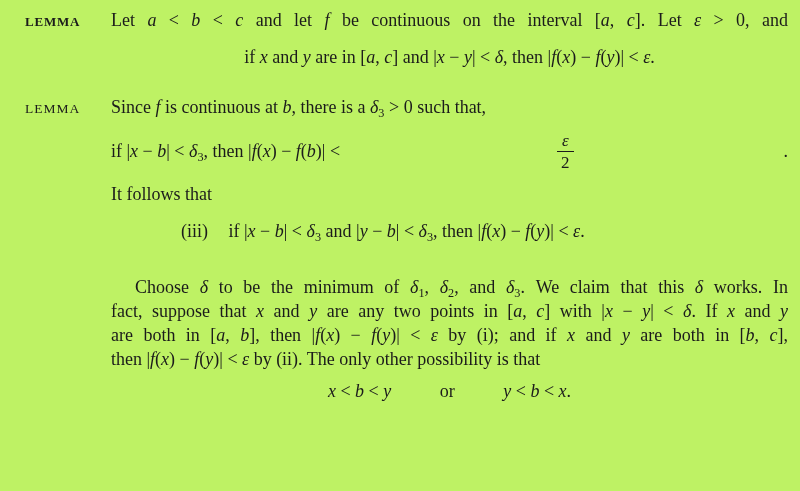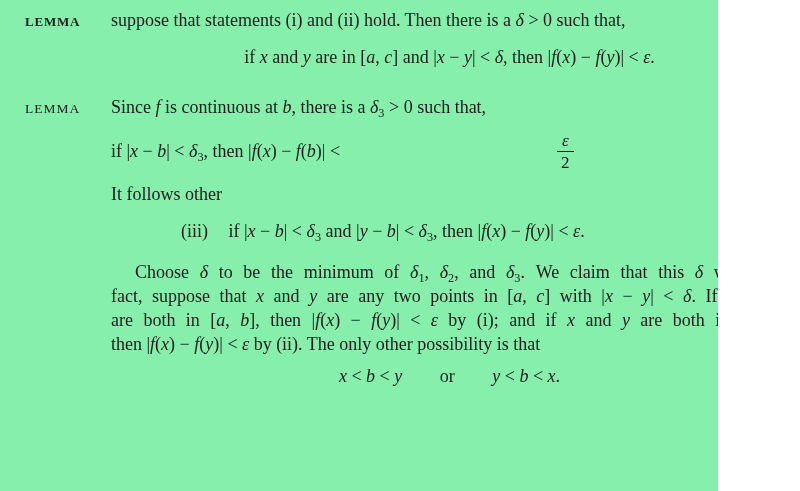--- a/index.html
+++ b/index.html
@@ -1,20 +1,20 @@
 <!DOCTYPE html>
 <html><head>
 <meta charset="utf-8">
 <style>
   html, body { margin: 0; padding: 0; background: #ffffff; }
   .page {
     position: relative;
-    width: 718px;
+    width: 800px;
     height: 491px;
-    background: #86efac;
+    background: #bef264;
     color: #1b1b1b;
     font-family: "Liberation Serif", "DejaVu Serif", serif;
     font-size: 18px;
     overflow: hidden;
     box-sizing: border-box;
     padding-top: 9px;
   }
   .section {
     display: grid;
     grid-template-columns: 111px 677px;
@@ -55,62 +55,62 @@
     margin-left: 9px;
     font-size: 17px;
     line-height: 19px;
   }
   .frac .den { border-top: 1.4px solid #1b1b1b; padding: 1px 4px 0 4px; }
   .frac .num { padding: 0 2px 1px 2px; }
   .frac-after { margin-left: 2px; }
   .para2-line { margin-top: 5px; }
   .display.iii-line { margin-top: 14px; padding-left: 70px; }
   .iii-label { margin-right: 16px; text-align: center; }
-  .para3 { margin-top: 17px; }
+  .para3 { margin-top: 32px; }
   .display.cases-line { margin-top: 9px; }
-  .cases-or { display: inline-block; margin: 0 33px; font-family: Liberation Serif, serif; }
+  .cases-or { display: inline-block; margin: 0 44px; font-family: Liberation Serif, serif; }
   .para4 { margin-top: 15px; }
   .qed {
     display: inline-block;
     width: 9px;
     height: 16px;
     background: #111111;
     margin-left: 8px;
     vertical-align: -2px;
   }
 </style>
 </head>
 <body>
 
 <div class="page">
 
   <div class="section lemma-section">
     <div class="side-label bold">LEMMA</div>
     <div class="content">
-      <div class="line jlast">suppose that statements (i) and (ii) hold. Then there is a <i>δ</i> &gt; 0 such that,</div>
+      <div class="line jfull">Let <i>a</i> &lt; <i>b</i> &lt; <i>c</i> and let <i>f</i> be continuous on the interval [<i>a</i>, <i>c</i>]. Let <i>ε</i> &gt; 0, and</div>
       <div class="display center math-line1">if <i>x</i> and <i>y</i> are in [<i>a</i>, <i>c</i>] and |<i>x</i> − <i>y</i>| &lt; <i>δ</i>, then |<i>f</i>(<i>x</i>) − <i>f</i>(<i>y</i>)| &lt; <i>ε</i>.</div>
     </div>
   </div>
 
   <div class="section proof-section">
     <div class="side-label medium">LEMMA</div>
     <div class="content">
 
       <div class="line jlast">Since <i>f</i> is continuous at <i>b</i>, there is a <i>δ</i><sub>3</sub> &gt; 0 such that,</div>
 
       <div class="frac-line">
         <span>if |<i>x</i> − <i>b</i>| &lt; <i>δ</i><sub>3</sub>, then |<i>f</i>(<i>x</i>) − <i>f</i>(<i>b</i>)| &lt;</span>
         <span class="frac">
           <span class="num"><i>ε</i></span>
           <span class="den">2</span>
         </span>
         <span class="frac-after">.</span>
       </div>
 
-      <div class="line jlast para2-line">It follows other</div>
+      <div class="line jlast para2-line">It follows that</div>
 
       <div class="display iii-line">
         <span class="iii-label">(iii)</span>
         <span>if |<i>x</i> − <i>b</i>| &lt; <i>δ</i><sub>3</sub> and |<i>y</i> − <i>b</i>| &lt; <i>δ</i><sub>3</sub>, then |<i>f</i>(<i>x</i>) − <i>f</i>(<i>y</i>)| &lt; <i>ε</i>.</span>
       </div>
 
       <div class="para3">
         <div class="line lh24 jfull indent">Choose <i>δ</i> to be the minimum of <i>δ</i><sub>1</sub>, <i>δ</i><sub>2</sub>, and <i>δ</i><sub>3</sub>. We claim that this <i>δ</i> works. In</div>
         <div class="line lh24 jfull">fact, suppose that <i>x</i> and <i>y</i> are any two points in [<i>a</i>, <i>c</i>] with |<i>x</i> − <i>y</i>| &lt; <i>δ</i>. If <i>x</i> and <i>y</i></div>
         <div class="line lh24 jfull">are both in [<i>a</i>, <i>b</i>], then |<i>f</i>(<i>x</i>) − <i>f</i>(<i>y</i>)| &lt; <i>ε</i> by (i); and if <i>x</i> and <i>y</i> are both in [<i>b</i>, <i>c</i>],</div>

